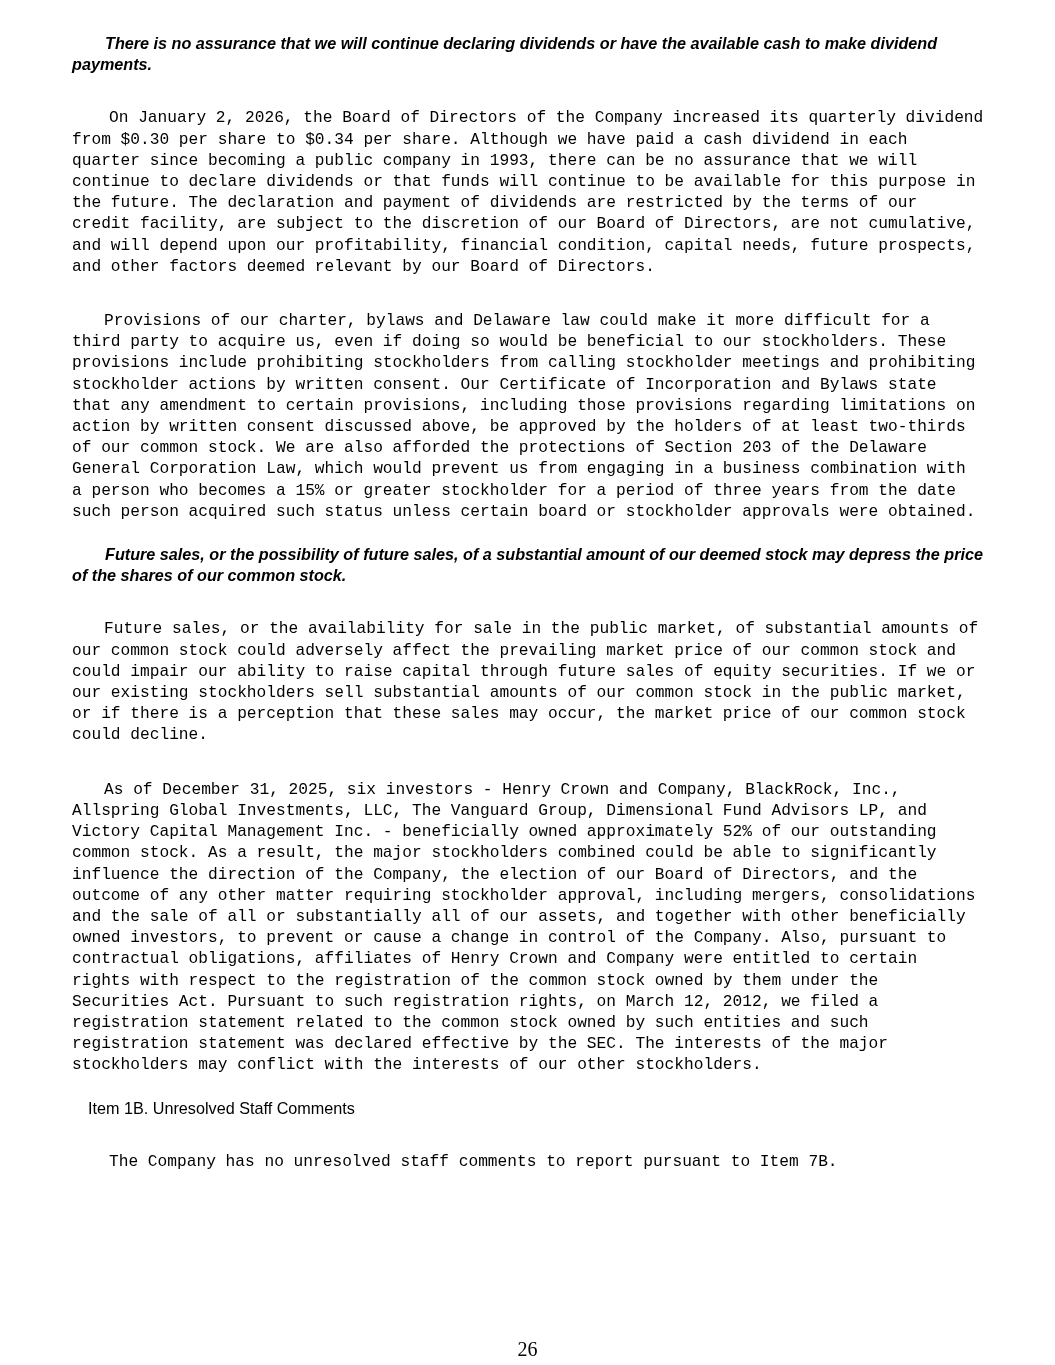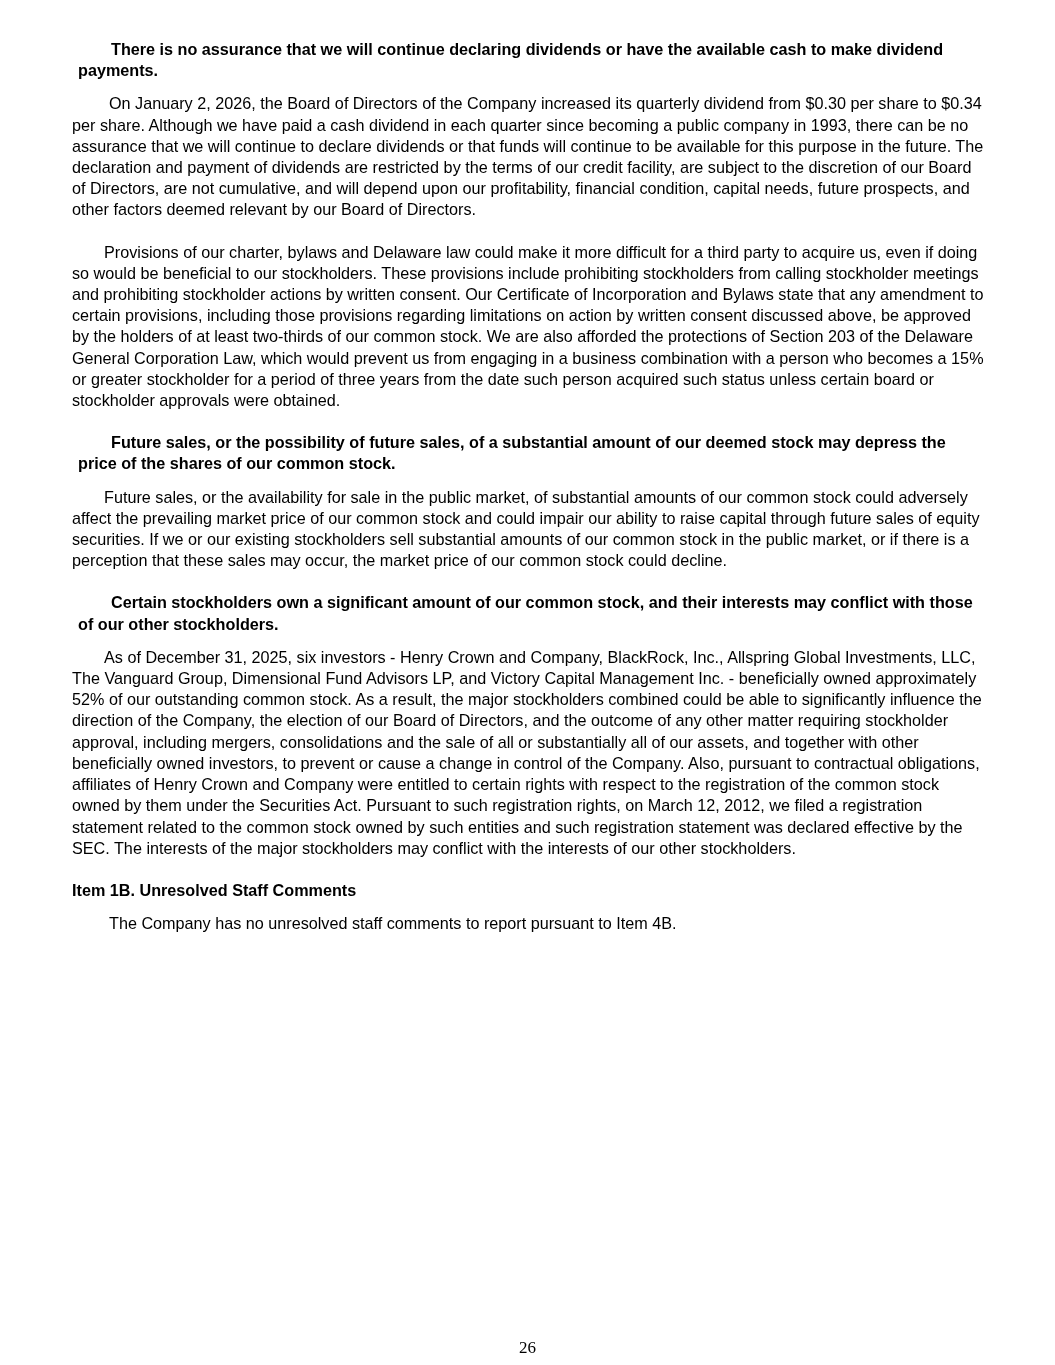--- a/index.html
+++ b/index.html
@@ -18,57 +18,58 @@
     .page {
       position: absolute;
       left: 72px;
       top: 33px;
       width: 912px;
       font-size: 16.2px;
       line-height: 21.2px;
     }
     .heading {
       font-weight: bold;
-      margin: 6px;
+      font-style: italic;
+      margin: 0;
       text-indent: 33px;
     }
     .para {
-      margin: 12px 0 21px 0;
+      margin: 33px 0 21px 0;
       text-indent: 32px;
+      font-family: Liberation Mono, monospace;
     }
     .para.first-indent-extra { text-indent: 37px; }
     .item-heading {
-      font-weight: bold;
+      font-weight: normal;
       font-style: normal;
-      margin: 0;
+      margin: 16px;
     }
     .page-number {
       position: absolute;
       left: 0;
       width: 1055px;
       top: 1338px;
       text-align: center;
       font-family: "Liberation Serif", serif;
-      font-size: 17px;
+      font-size: 20px;
     }
   </style>
 </head>
 <body>
 
 <div class="page">
 
   <p class="heading">There is no assurance that we will continue declaring dividends or have the available cash to make dividend payments.</p>
   <p class="para first-indent-extra">On January 2, 2026, the Board of Directors of the Company increased its quarterly dividend from $0.30 per share to $0.34 per share. Although we have paid a cash dividend in each quarter since becoming a public company in 1993, there can be no assurance that we will continue to declare dividends or that funds will continue to be available for this purpose in the future. The declaration and payment of dividends are restricted by the terms of our credit facility, are subject to the discretion of our Board of Directors, are not cumulative, and will depend upon our profitability, financial condition, capital needs, future prospects, and other factors deemed relevant by our Board of Directors.</p>
 
   <p class="para">Provisions of our charter, bylaws and Delaware law could make it more difficult for a third party to acquire us, even if doing so would be beneficial to our stockholders. These provisions include prohibiting stockholders from calling stockholder meetings and prohibiting stockholder actions by written consent. Our Certificate of Incorporation and Bylaws state that any amendment to certain provisions, including those provisions regarding limitations on action by written consent discussed above, be approved by the holders of at least two-thirds of our common stock. We are also afforded the protections of Section 203 of the Delaware General Corporation Law, which would prevent us from engaging in a business combination with a person who becomes a 15% or greater stockholder for a period of three years from the date such person acquired such status unless certain board or stockholder approvals were obtained.</p>
 
   <p class="heading">Future sales, or the possibility of future sales, of a substantial amount of our deemed stock may depress the price of the shares of our common stock.</p>
   <p class="para">Future sales, or the availability for sale in the public market, of substantial amounts of our common stock could adversely affect the prevailing market price of our common stock and could impair our ability to raise capital through future sales of equity securities. If we or our existing stockholders sell substantial amounts of our common stock in the public market, or if there is a perception that these sales may occur, the market price of our common stock could decline.</p>
 
-  <p class="heading">Certain stockholders own a significant amount of our common stock, and their interests may conflict with those of our other stockholders.</p>
   <p class="para">As of December 31, 2025, six investors - Henry Crown and Company, BlackRock, Inc., Allspring Global Investments, LLC, The Vanguard Group, Dimensional Fund Advisors LP, and Victory Capital Management Inc. - beneficially owned approximately 52% of our outstanding common stock. As a result, the major stockholders combined could be able to significantly influence the direction of the Company, the election of our Board of Directors, and the outcome of any other matter requiring stockholder approval, including mergers, consolidations and the sale of all or substantially all of our assets, and together with other beneficially owned investors, to prevent or cause a change in control of the Company. Also, pursuant to contractual obligations, affiliates of Henry Crown and Company were entitled to certain rights with respect to the registration of the common stock owned by them under the Securities Act. Pursuant to such registration rights, on March 12, 2012, we filed a registration statement related to the common stock owned by such entities and such registration statement was declared effective by the SEC. The interests of the major stockholders may conflict with the interests of our other stockholders.</p>
 
   <p class="item-heading">Item 1B. Unresolved Staff Comments</p>
-  <p class="para first-indent-extra">The Company has no unresolved staff comments to report pursuant to Item 4B.</p>
+  <p class="para first-indent-extra">The Company has no unresolved staff comments to report pursuant to Item 7B.</p>
 
 </div>
 
 <div class="page-number">26</div>
 
 </body></html>

